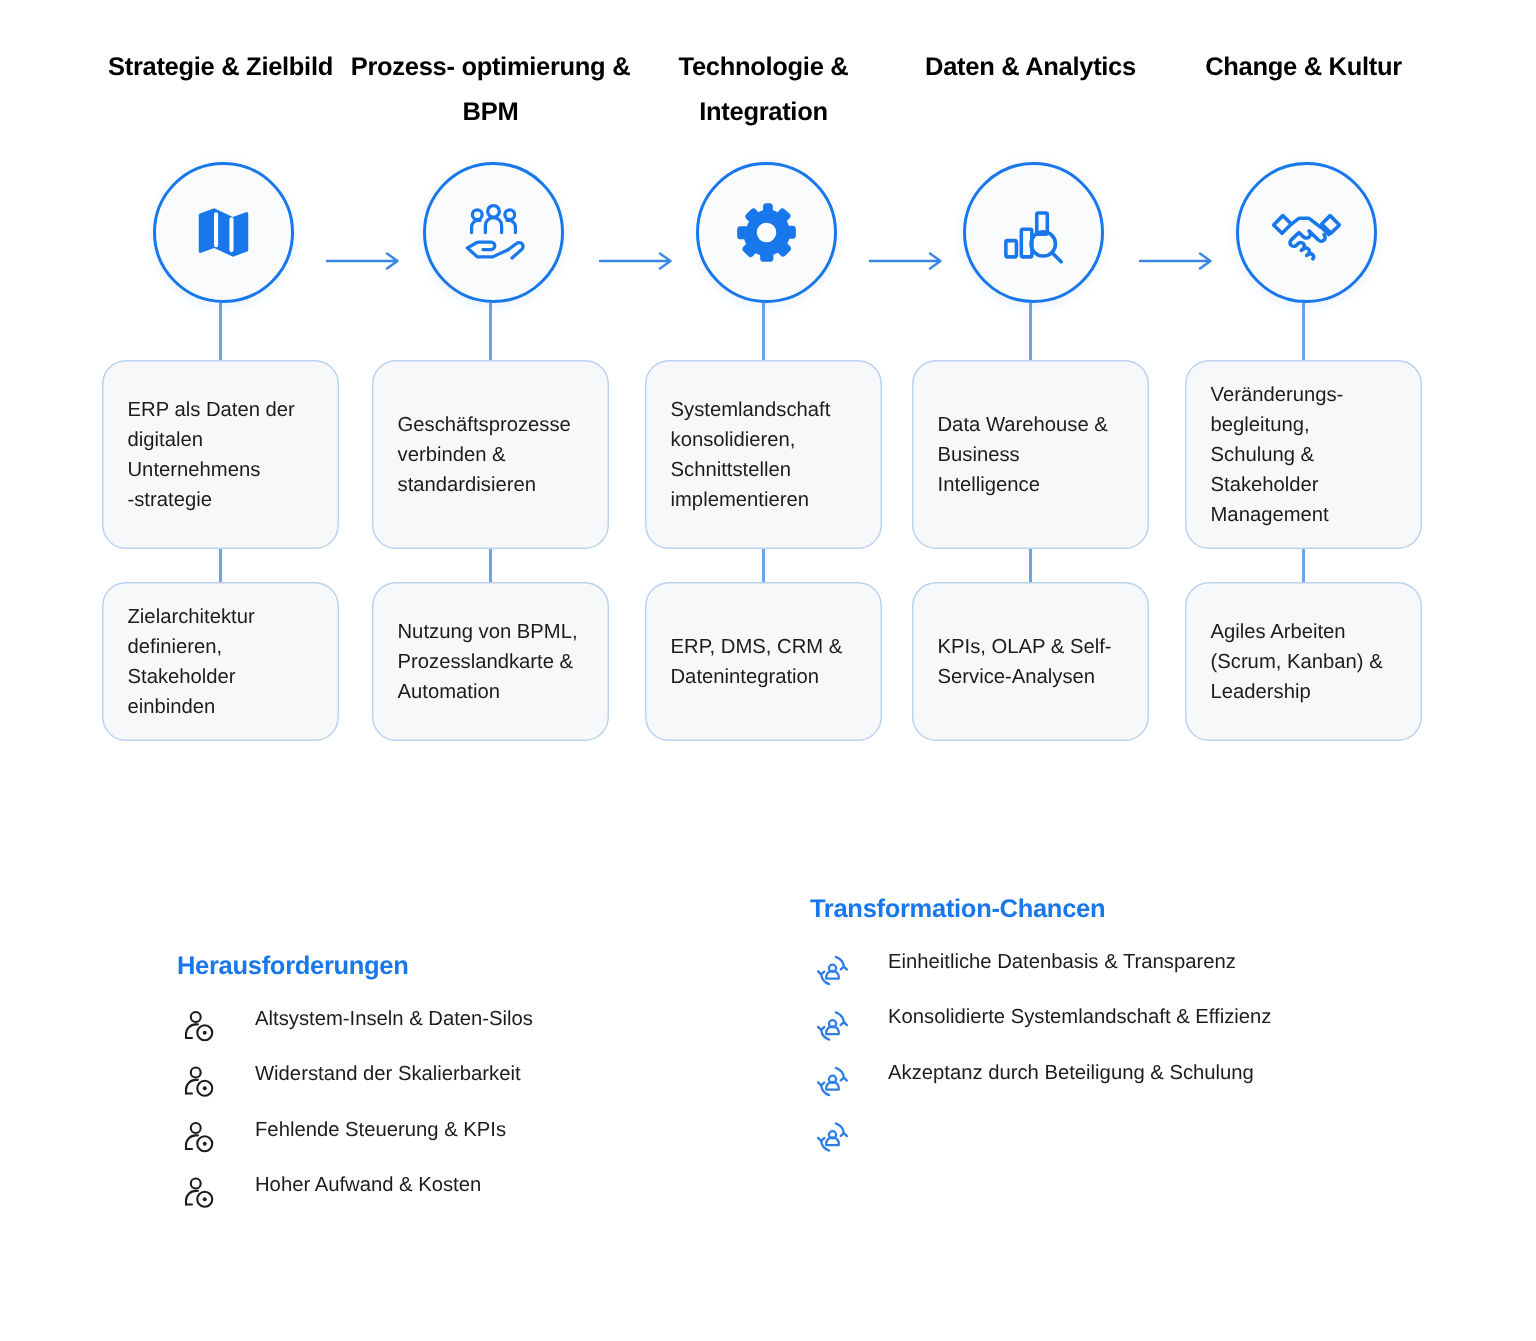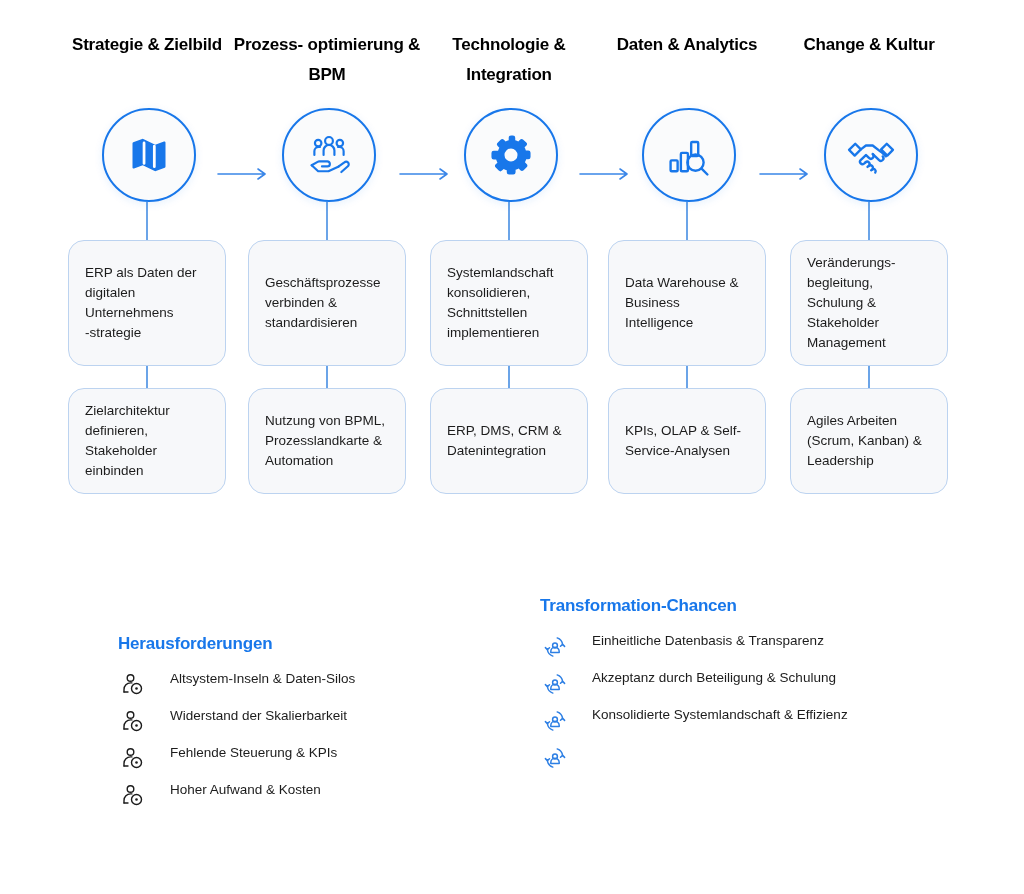--- a/index.html
+++ b/index.html
@@ -408,35 +408,35 @@
           <span class="bullet-icon">
             <svg width="26" height="26" viewBox="0 0 26 26" fill="none" stroke="#2d7fe4" stroke-width="1.5" stroke-linecap="round" stroke-linejoin="round">
               <circle cx="13" cy="11.5" r="2.4"></circle>
               <path d="M8.8 18.4 v-1 a4.2 4.2 0 0 1 4.2 -4.2 a4.2 4.2 0 0 1 4.2 4.2 v1 z"></path>
               <path d="M5.4 15.5 a8 8 0 0 0 5.4 6.6"></path>
               <path d="M20.6 10.5 a8 8 0 0 0 -5.4 -6.6"></path>
               <path d="M3.4 13.6 l2 2 2.1 -1.9"></path>
               <path d="M22.6 12.4 l-2 -2 -2.1 1.9"></path>
             </svg>
           </span>
-          <span class="bullet-label">Akzeptanz durch Beteiligung &amp; Schulung</span>
+          <span class="bullet-label">Konsolidierte Systemlandschaft &amp; Effizienz</span>
         </div>
 
         <div class="bullet">
           <span class="bullet-icon">
             <svg width="26" height="26" viewBox="0 0 26 26" fill="none" stroke="#2d7fe4" stroke-width="1.5" stroke-linecap="round" stroke-linejoin="round">
               <circle cx="13" cy="11.5" r="2.4"></circle>
               <path d="M8.8 18.4 v-1 a4.2 4.2 0 0 1 4.2 -4.2 a4.2 4.2 0 0 1 4.2 4.2 v1 z"></path>
               <path d="M5.4 15.5 a8 8 0 0 0 5.4 6.6"></path>
               <path d="M20.6 10.5 a8 8 0 0 0 -5.4 -6.6"></path>
               <path d="M3.4 13.6 l2 2 2.1 -1.9"></path>
               <path d="M22.6 12.4 l-2 -2 -2.1 1.9"></path>
             </svg>
           </span>
-          <span class="bullet-label">Konsolidierte Systemlandschaft &amp; Effizienz</span>
+          <span class="bullet-label">Akzeptanz durch Beteiligung &amp; Schulung</span>
         </div>
 
         <div class="bullet">
           <span class="bullet-icon">
             <svg width="26" height="26" viewBox="0 0 26 26" fill="none" stroke="#2d7fe4" stroke-width="1.5" stroke-linecap="round" stroke-linejoin="round">
               <circle cx="13" cy="11.5" r="2.4"></circle>
               <path d="M8.8 18.4 v-1 a4.2 4.2 0 0 1 4.2 -4.2 a4.2 4.2 0 0 1 4.2 4.2 v1 z"></path>
               <path d="M5.4 15.5 a8 8 0 0 0 5.4 6.6"></path>
               <path d="M20.6 10.5 a8 8 0 0 0 -5.4 -6.6"></path>
               <path d="M3.4 13.6 l2 2 2.1 -1.9"></path>

